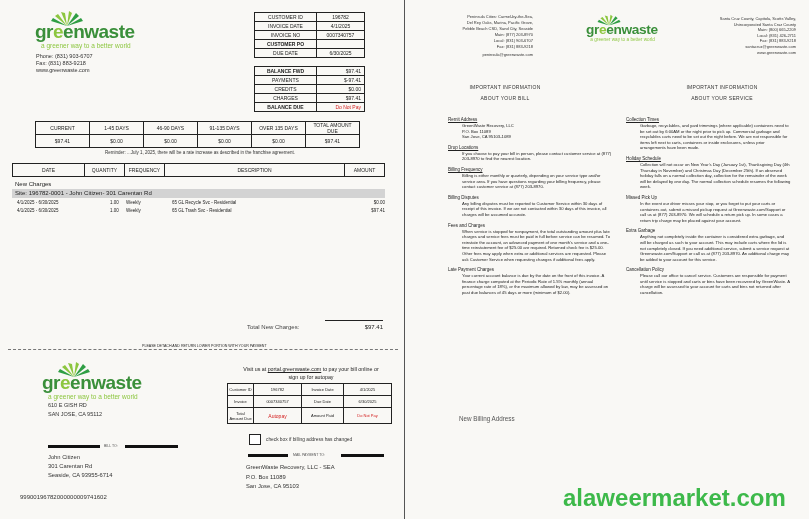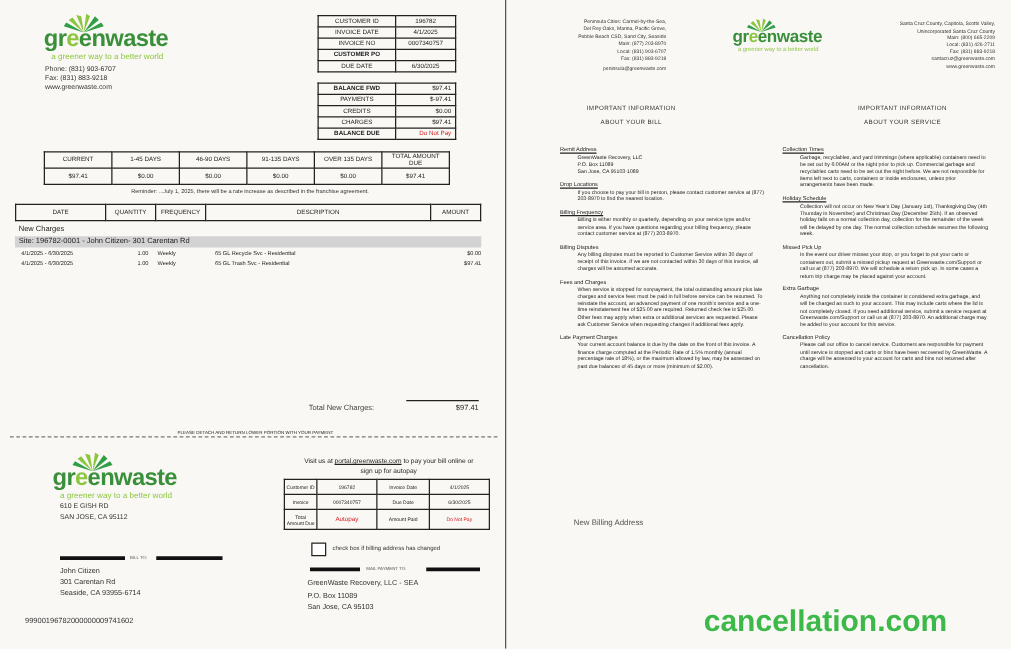--- a/index.html
+++ b/index.html
@@ -348,13 +348,13 @@
       <div class="sec-body">Anything not completely inside the container is considered extra garbage, and will be charged as such to your account. This may include carts where the lid is not completely closed. If you need additional service, submit a service request at Greenwaste.com/Support or call us at (877) 203-8970. An additional charge may be added to your account for this service.</div>
     </div>
   <div class="sec">
       <div class="sec-title" style="text-decoration:none;">Cancellation Policy</div>
       <div class="sec-body">Please call our office to cancel service. Customers are responsible for payment until service is stopped and carts or bins have been recovered by GreenWaste. A charge will be assessed to your account for carts and bins not returned after cancellation.</div>
     </div>
 </div>
 
 <div class="abs" style="left:459px; top:415px; font-size:6.3px; color:#555;">New Billing Address</div>
 
-<div class="watermark">cancellation.com</div>
+<div class="watermark">alaweermarket.com</div>
 
 </body></html>

